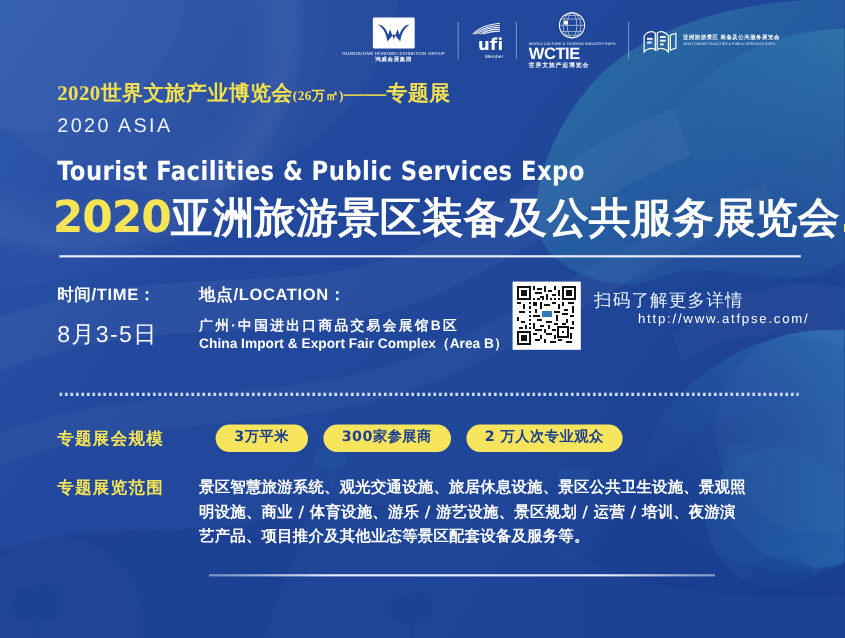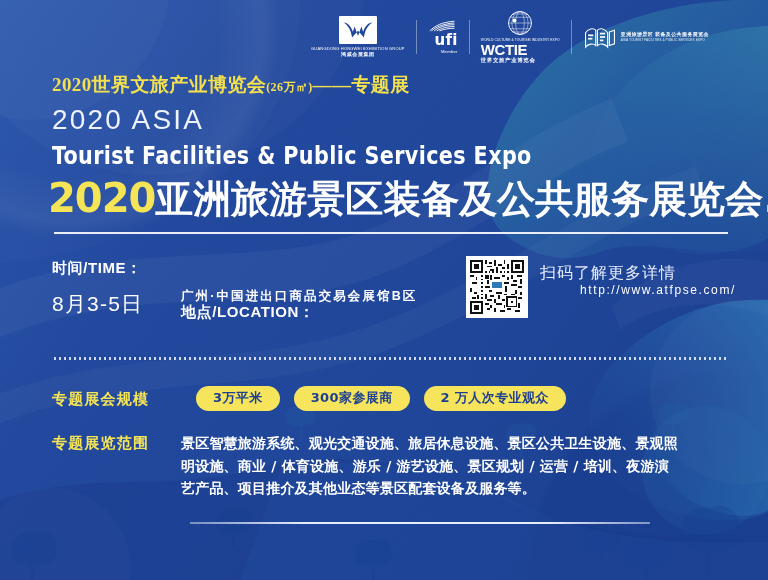--- a/index.html
+++ b/index.html
@@ -74,21 +74,21 @@
   .kicker {
     position:absolute; left:52px; top:72px;
     color:#f3e04f; font-weight:bold; font-size:19px;
     letter-spacing:.4px; white-space:nowrap;
     font-family:Liberation Serif, serif;
   }
   .kicker .small { font-size:12px; }
 
   .line-asia {
     position:absolute; left:52px; top:104px;
-    color:#eef2fb; font-size:28px; font-weight:300;
+    color:#eef2fb; font-size:18px; font-weight:300;
     letter-spacing:2.2px; white-space:nowrap;
     font-family:"Liberation Sans",sans-serif;
   }
   .line-en {
     position:absolute; left:52px; top:142px;
     color:#ffffff; font-size:24px; font-weight:bold;
     letter-spacing:.4px; white-space:nowrap;
     font-family:"DejaVu Sans Condensed","Liberation Sans",sans-serif;
     transform:scaleX(.96); transform-origin:left center;
   }
@@ -110,21 +110,21 @@
     position:absolute; left:54px; top:232px; width:674px; height:2px;
     background:#e8edf8;
   }
 
   
   .label-head {
     position:absolute; color:#ffffff; font-weight:bold; font-size:15px;
     letter-spacing:.6px; white-space:nowrap;
   }
   #time-label { left:52px; top:259px; }
-  #loc-label  { left:181px; top:259px;margin-top:44px; }
+  #loc-label  { left:181px; top:259px; }
 
   #time-value {
     position:absolute; left:52px; top:290px;
     color:#ffffff; font-size:21px; letter-spacing:1.2px; white-space:nowrap;
     font-family:"Liberation Sans",sans-serif;
   }
   #loc-cn {
     position:absolute; left:181px; top:288px;
     color:#ffffff; font-size:12.5px; font-weight:bold; letter-spacing:2.1px;
     white-space:nowrap;
@@ -402,20 +402,21 @@
       <span class="num">2020</span><span class="cn">亚洲旅游景区装备及公共服务展览会</span><span class="dot">.</span>
     </div>
 
     <div class="rule-solid"></div>
 
     <div class="label-head" id="time-label">时间/TIME：</div>
     <div id="time-value">8月3-5日</div>
 
     <div class="label-head" id="loc-label">地点/LOCATION：</div>
     <div id="loc-cn">广州·中国进出口商品交易会展馆B区</div>
+    <div id="loc-en">China Import &amp; Export Fair Complex（Area B）</div>
 
     <div class="qr-wrap">
       <svg viewBox="0 0 29 29" shape-rendering="crispEdges" aria-hidden="true">
         <rect width="29" height="29" fill="#ffffff"></rect>
         <g fill="#111111">
 
           <path d="M0,0h7v7H0z M1,1v5h5V1z"></path>
             <rect x="2" y="2" width="3" height="3"></rect>
 
           <path d="M22,0h7v7h-7z M23,1v5h5V1z"></path>

